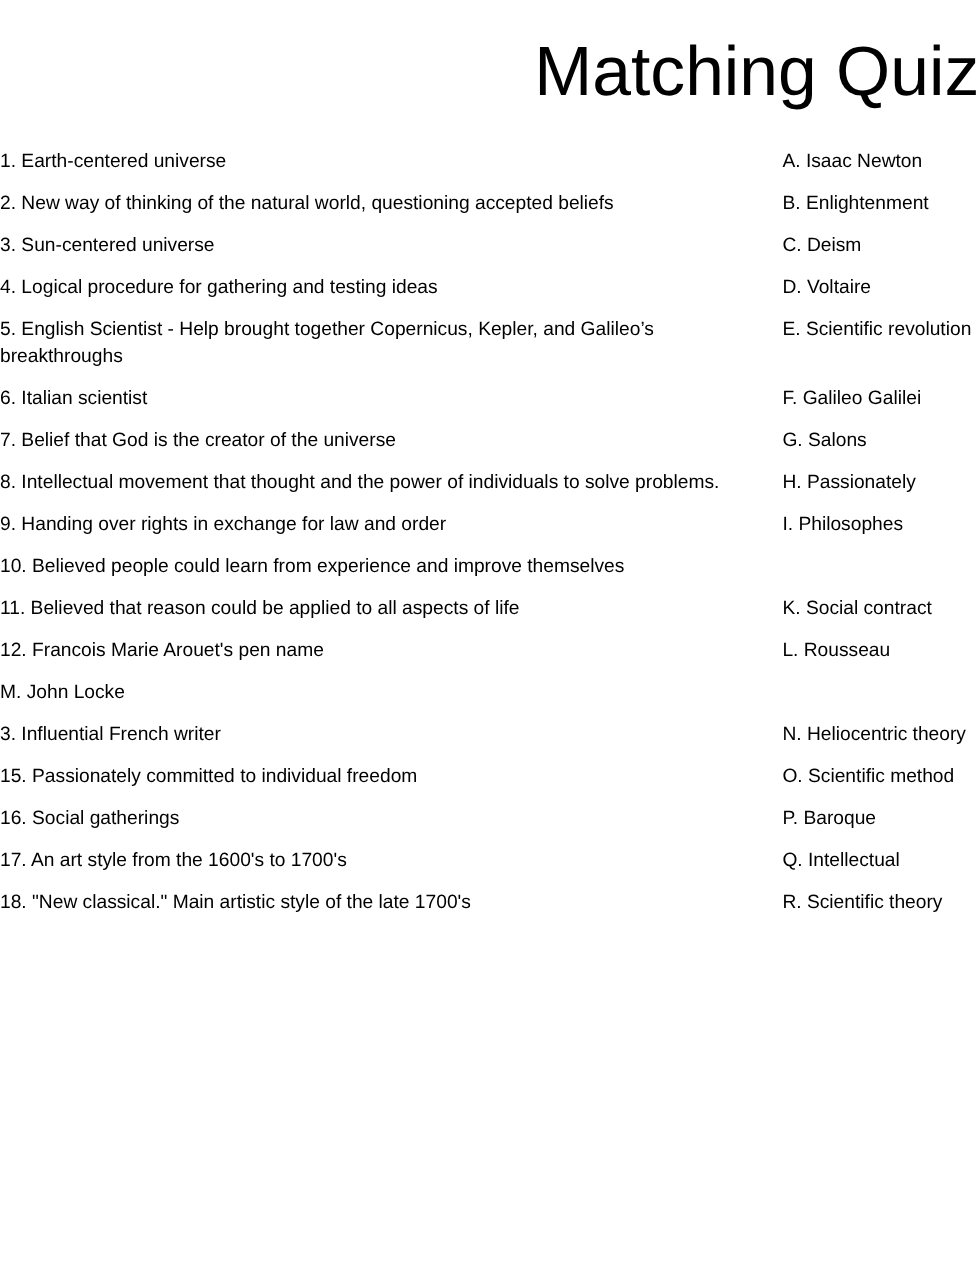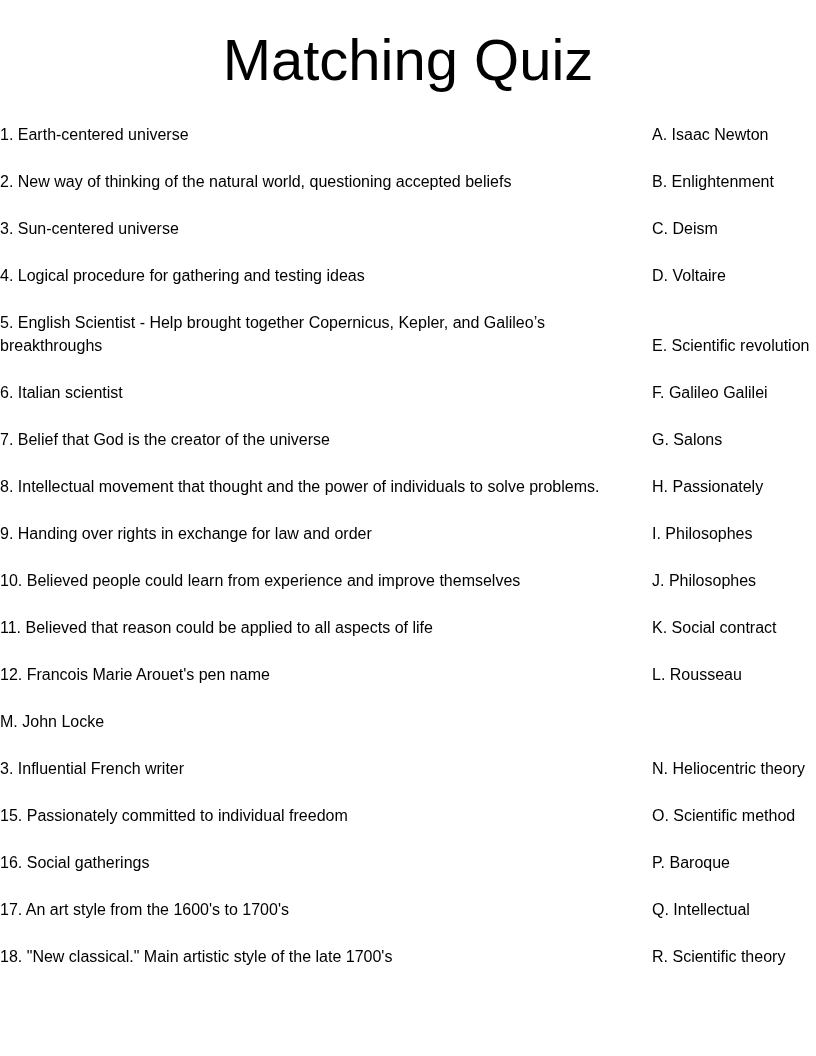--- a/index.html
+++ b/index.html
@@ -18,33 +18,32 @@
     position: relative;
     width: 816px;
     height: 1056px;
     box-sizing: border-box;
   }
   .title {
     margin: 25px 0 28px 0;
     font-size: 58px;
     font-weight: 400;
     line-height: 1.2;
-    text-align: center;
+    text-align: right;
     letter-spacing: 0px;
     color: #000000;
   }
   .matching-list {
     font-size: 16px;
     line-height: 23px;
   }
   .row {
     display: flex;
-    align-items: flex-end;
+    align-items: flex-start;
     margin-bottom: 12px;
-    margin-top: 24px;
   }
   .q-cell {
     width: 652px;
     flex: 0 0 652px;
     box-sizing: border-box;
     padding-right: 8px;
   }
   .a-cell {
     width: 164px;
     flex: 1 1 auto;
@@ -90,21 +89,20 @@
       <div class="row">
         <div class="q-cell"><span class="num">8.</span> <span class="txt">Intellectual movement that thought and the power of individuals to solve problems.</span></div>
         <div class="a-cell"><span class="num">H.</span> <span class="txt">Passionately</span></div>
       </div>
       <div class="row">
         <div class="q-cell"><span class="num">9.</span> <span class="txt">Handing over rights in exchange for law and order</span></div>
         <div class="a-cell"><span class="num">I.</span> <span class="txt">Philosophes</span></div>
       </div>
       <div class="row">
         <div class="q-cell"><span class="num">10.</span> <span class="txt">Believed people could learn from experience and improve themselves</span></div>
-        <div class="a-cell"><span class="num">J.</span> <span class="txt">Philosophes</span></div>
       </div>
       <div class="row">
         <div class="q-cell"><span class="num">11.</span> <span class="txt">Believed that reason could be applied to all aspects of life</span></div>
         <div class="a-cell"><span class="num">K.</span> <span class="txt">Social contract</span></div>
       </div>
       <div class="row">
         <div class="q-cell"><span class="num">12.</span> <span class="txt">Francois Marie Arouet's pen name</span></div>
         <div class="a-cell"><span class="num">L.</span> <span class="txt">Rousseau</span></div>
       </div>
       <div class="row">

